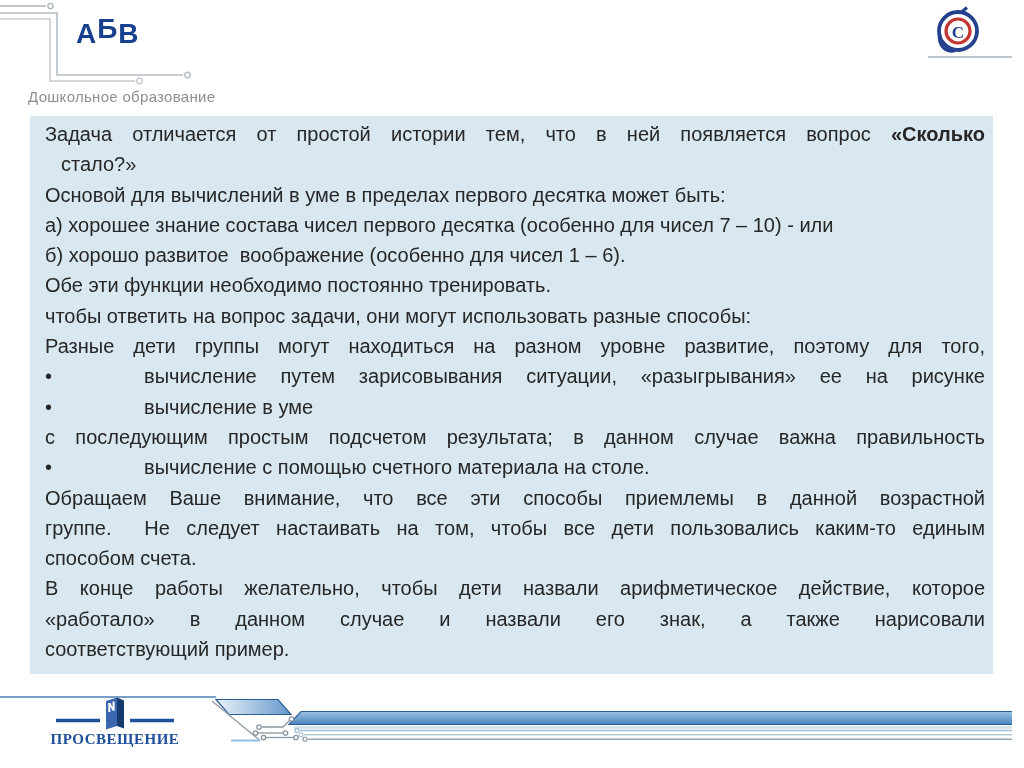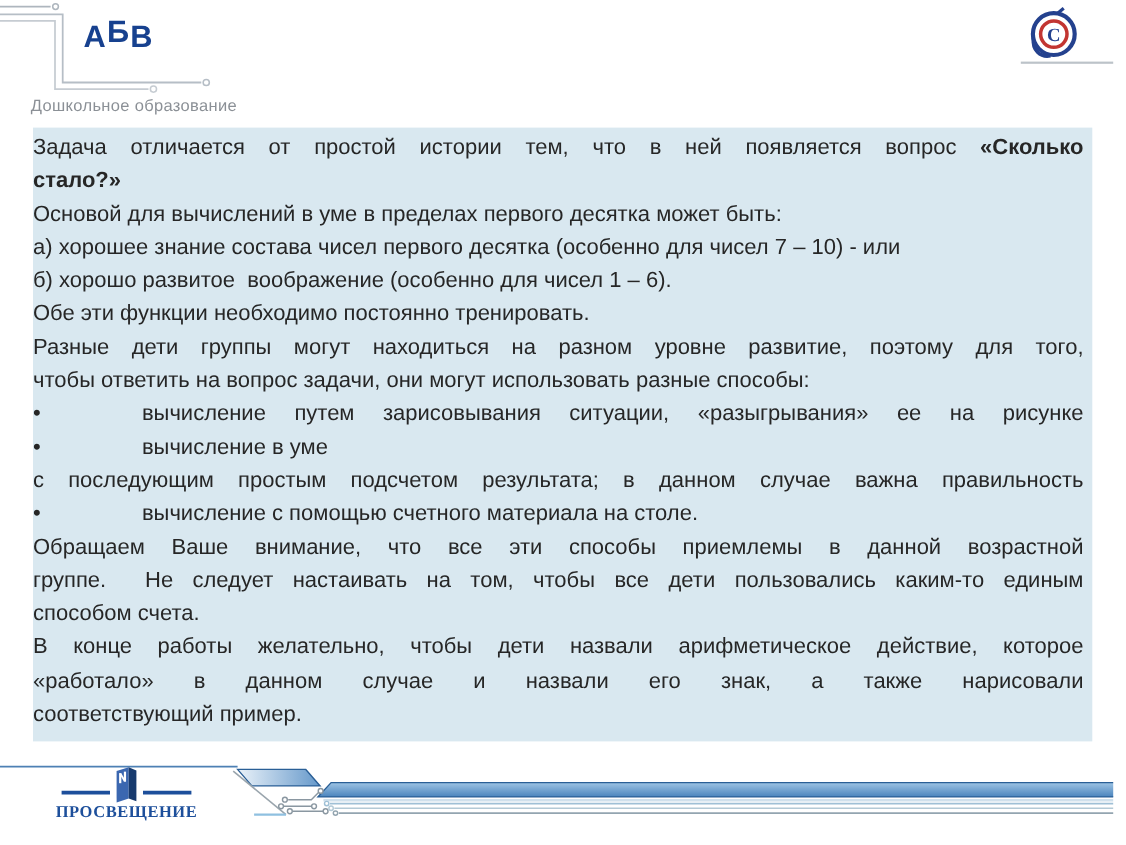--- a/index.html
+++ b/index.html
@@ -21,21 +21,21 @@
   }
   
   .emblem{position:absolute;left:928px;top:4px;}
   .emblem-underline{
     position:absolute;left:928px;top:56px;width:86px;height:2px;
     background:var(--circuit_gray);
   }
   
   .textbox{
     position:absolute;left:30px;top:116px;width:963px;height:558px;
-    box-sizing:border-box;padding:3px 8px 0 0;
+    box-sizing:border-box;padding:3px 8px 0 15px;
     background:var(--box_bg);
     font-size:20px;line-height:30.3px;color:var(--text_color);
     overflow:visible;
   }
   .line{white-space:pre-wrap;}
   .line.stretch{text-align:justify;text-align-last:justify;}
   .bullet{display:inline-block;width:99px;}
   
   .footer-deco{position:absolute;left:0;top:690px;}
   .pros-name{
@@ -65,27 +65,27 @@
     <circle cx="30" cy="27" r="19" fill="#fff" stroke="#24418e" stroke-width="3.8"></circle>
     <path d="M33,8.5 L39,3.5" fill="none" stroke="#24418e" stroke-width="3"></path>
     <path d="M11.5,30 C10,42 18,48.5 27,46.8" fill="none" stroke="#24418e" stroke-width="3.2"></path>
     <circle cx="30" cy="27" r="12" fill="#fff" stroke="#c23531" stroke-width="3.2"></circle>
     <text x="30" y="33.5" text-anchor="middle" fill="#24418e" font-family="Liberation Serif, DejaVu Serif, serif" font-weight="bold" font-size="17">С</text>
   </svg>
   <div class="emblem-underline"></div>
 
   <div class="textbox" id="textbox">
       <div class="line stretch"><span>Задача отличается от простой истории тем, что в ней появляется вопрос </span><span style="font-weight: bold;">«Сколько</span></div>
-      <div class="line"><span style="font-weight: bold;">стало?»</span></div>
+      <div class="line"><span style="font-weight: normal; margin-left: 16px;">стало?»</span></div>
       <div class="line"><span>Основой для вычислений в уме в пределах первого десятка может быть:</span></div>
       <div class="line"><span>а) хорошее знание состава чисел первого десятка (особенно для чисел 7 – 10) - или</span></div>
       <div class="line"><span>б) хорошо развитое  воображение (особенно для чисел 1 – 6).</span></div>
       <div class="line"><span>Обе эти функции необходимо постоянно тренировать.</span></div>
+      <div class="line"><span>чтобы ответить на вопрос задачи, они могут использовать разные способы:</span></div>
       <div class="line stretch"><span>Разные дети группы могут находиться на разном уровне развитие, поэтому для того,</span></div>
-      <div class="line"><span>чтобы ответить на вопрос задачи, они могут использовать разные способы:</span></div>
       <div class="line stretch"><span class="bullet">•</span><span>вычисление путем зарисовывания ситуации, «разыгрывания» ее на рисунке</span></div>
       <div class="line"><span class="bullet">•</span><span>вычисление в уме</span></div>
       <div class="line stretch"><span>с последующим простым подсчетом результата; в данном случае важна правильность</span></div>
       <div class="line"><span class="bullet">•</span><span>вычисление с помощью счетного материала на столе.</span></div>
       <div class="line stretch"><span>Обращаем Ваше внимание, что все эти способы приемлемы в данной возрастной</span></div>
       <div class="line stretch"><span>группе.  Не следует настаивать на том, чтобы все дети пользовались каким-то единым</span></div>
       <div class="line"><span>способом счета.</span></div>
       <div class="line stretch"><span>В конце работы желательно, чтобы дети назвали арифметическое действие, которое</span></div>
       <div class="line stretch"><span>«работало» в данном случае и назвали его знак, а также нарисовали</span></div>
       <div class="line"><span>соответствующий пример.</span></div>

